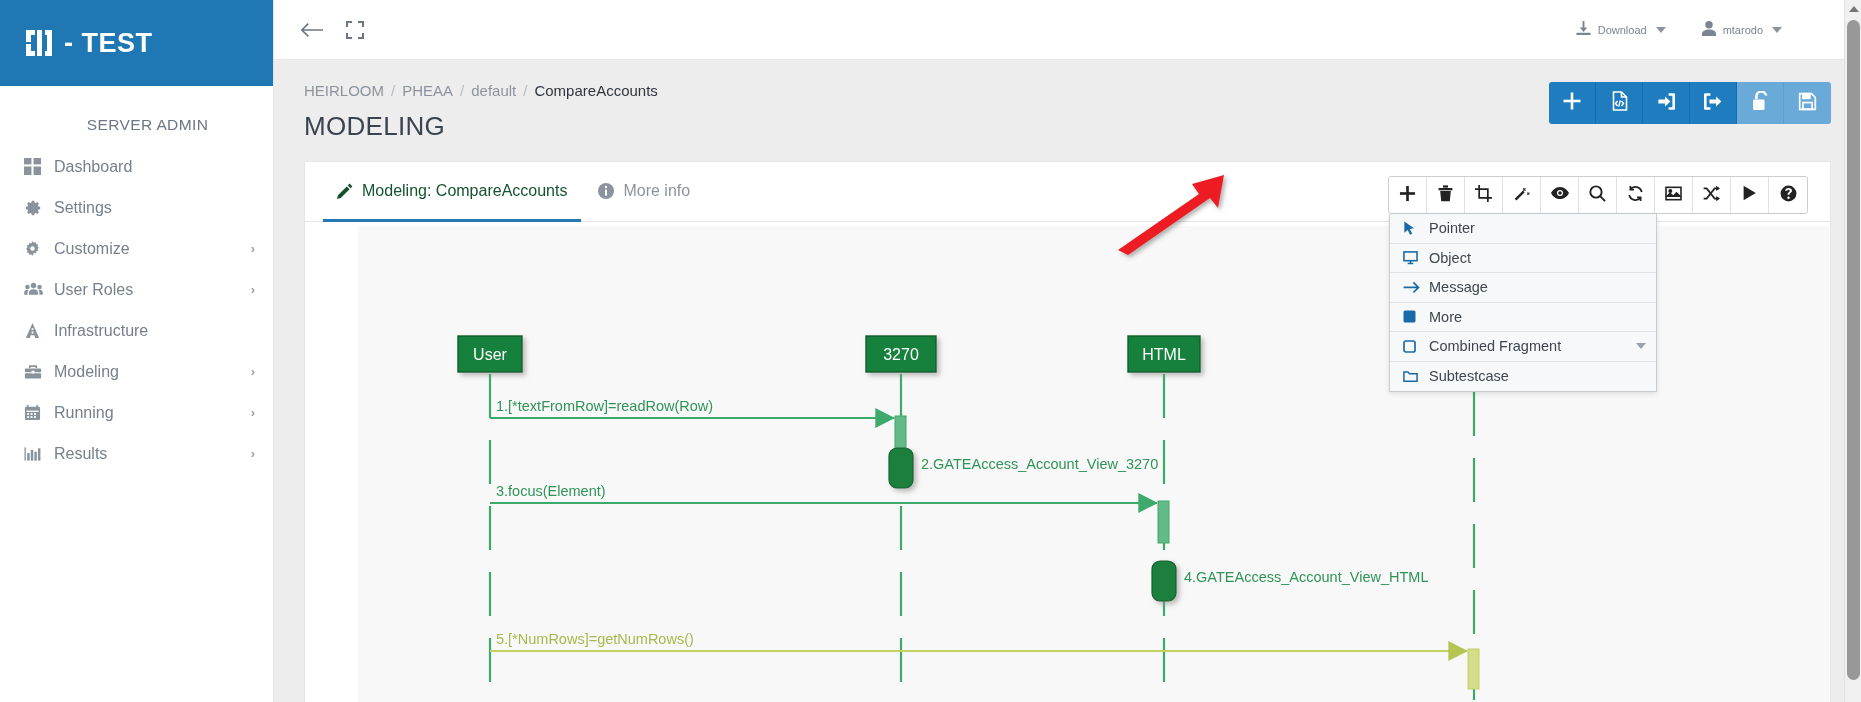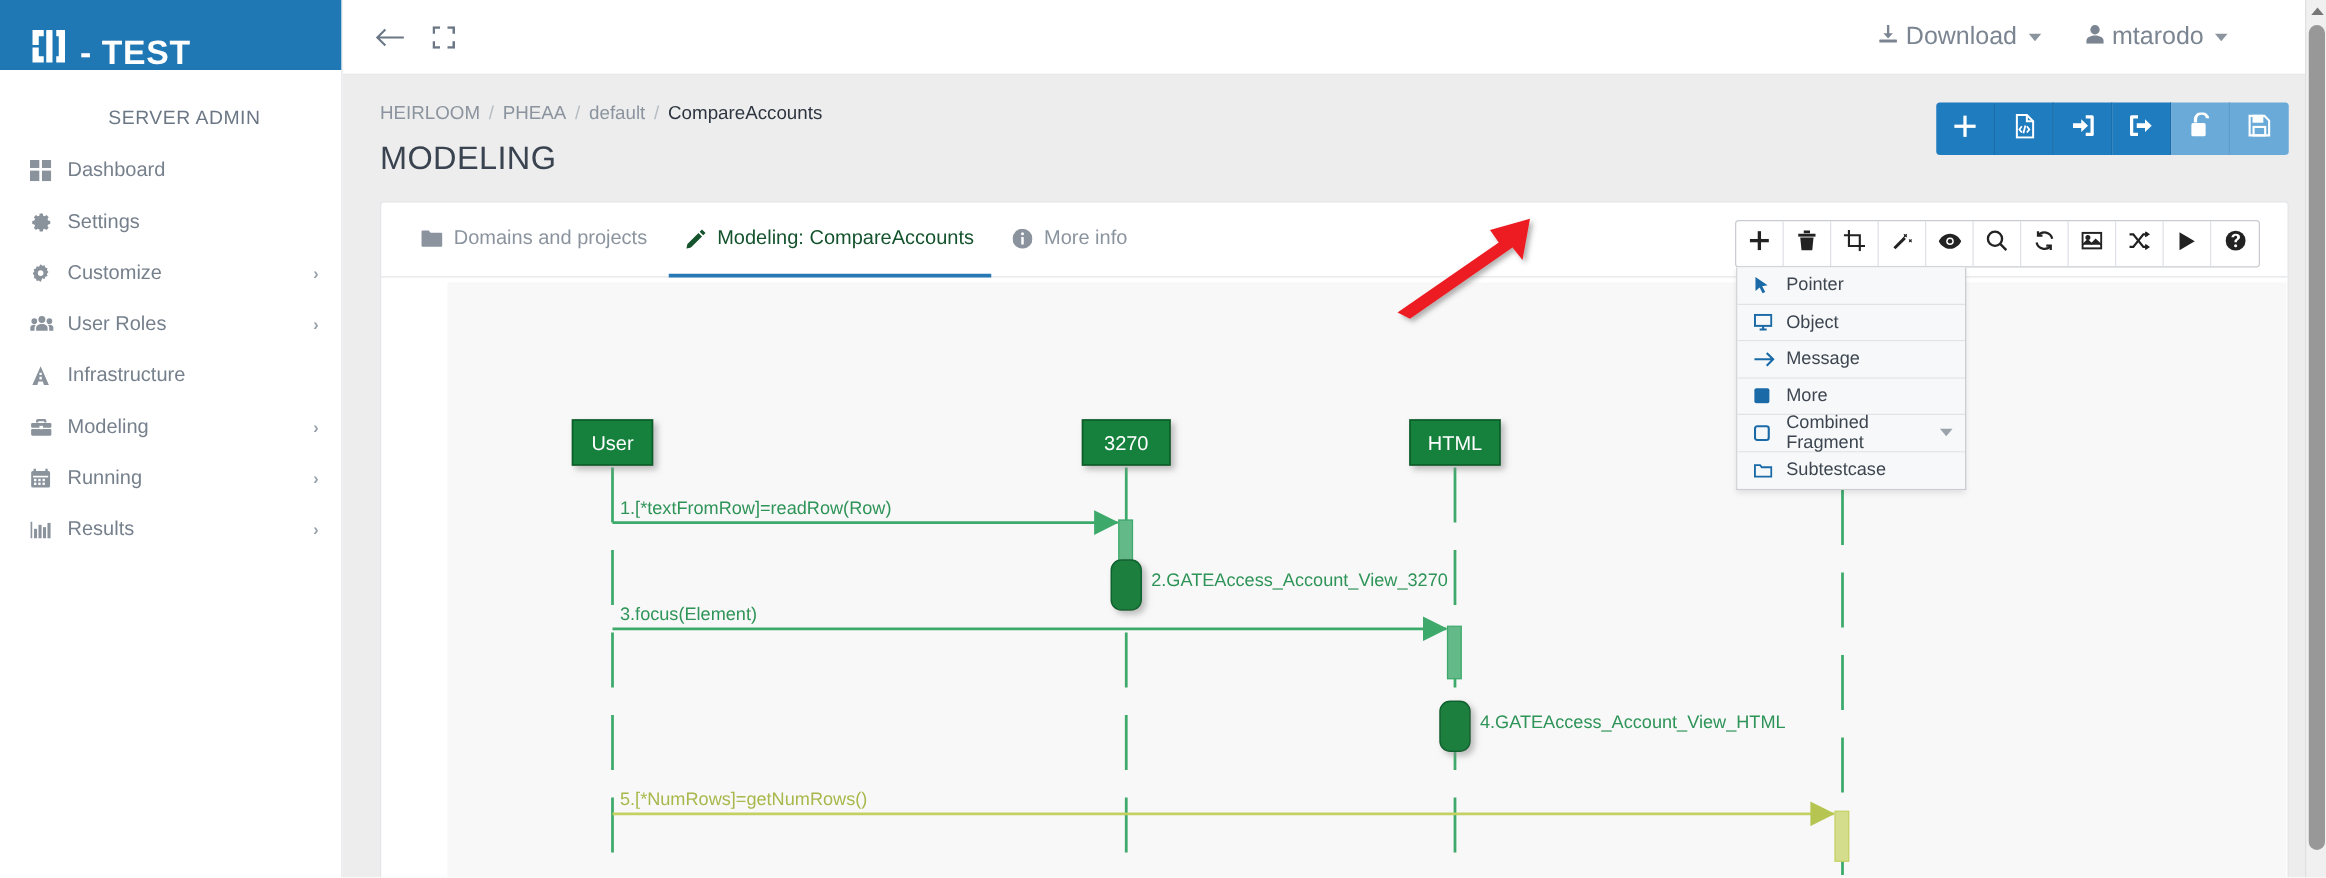--- a/index.html
+++ b/index.html
@@ -14,22 +14,22 @@
   .app { position: relative; width: 1861px; height: 702px; display: flex; }
 
   
   .sidebar {
     width: 274px; min-width: 274px; height: 702px;
     background: #ffffff;
     border-right: 1px solid #e4e6ea;
     position: relative; z-index: 5;
   }
   .brand {
-    height: 56px; background: #1f77b4;
-    display: flex; align-items: flex-end; padding-left: 20px;
+    height: 86px; background: #1f77b4;
+    display: flex; align-items: center; padding-left: 20px;
     color: #fff;
   }
   .brand-logo {
     width: 38px; height: 38px; position: relative; margin-right: 6px;
   }
   .brand-logo svg { display: block; }
   .brand-title {
     font-size: 27px; font-weight: bold; letter-spacing: 0.5px; color: #fff;
     line-height: 1;
   }
@@ -65,21 +65,21 @@
   .topbar-left { display: flex; align-items: center; gap: 22px; }
   .icon-btn {
     color: #6b7785; cursor: pointer; display: flex; align-items: center;
   }
   .topbar-right {
     margin-left: auto; display: flex; align-items: center; gap: 36px;
     padding-right: 55px;
   }
   .topbar-menu {
     display: flex; align-items: center; gap: 7px;
-    color: #7b8591; font-size: 20px; cursor: pointer;
+    color: #7b8591; font-size: 11px; cursor: pointer;
   }
   .caret-dn {
     width: 0; height: 0; border-left: 5px solid transparent;
     border-right: 5px solid transparent; border-top: 6px solid #8c949e;
     margin-left: 2px;
   }
 
   .content { padding: 22px 30px 0 30px; position: relative; }
   .crumbs {
     font-size: 15px; color: #8b949e; display: flex; gap: 7px; align-items: flex-start;
@@ -134,21 +134,21 @@
     width: 38px; height: 36px; display: flex; align-items: center;
     justify-content: center; cursor: pointer;
     border-right: 1px solid #dfe1e5; color: #222;
     position: relative;
   }
   .dtool:last-child { border-right: none; }
 
   
   .dropdown {
     position: absolute; left: 0; top: 37px;
-    width: 184px; background: #f7f8f9;
+    width: 268px; background: #f7f8f9;
     border: 1px solid #c9ccd1; border-top: none;
     z-index: 40; box-shadow: 0 2px 5px rgba(0,0,0,0.10);
   }
   .dd-item {
     display: flex; align-items: center; height: 29.5px;
     padding: 0 10px 0 13px; font-size: 14.5px; color: #3d4650;
     border-bottom: 1px solid #e0e2e6; cursor: pointer; background: #f7f8f9;
   }
   .dd-item:last-child { border-bottom: none; }
   .dd-ico {
@@ -419,28 +419,20 @@
                 <rect x="4.6" y="10" width="8.8" height="6.4"></rect>
               </svg>
           </span>
         </div>
       </div>
     </div>
 
     <div class="panel">
 
       <div class="tabs">
-        <div class="tab">
-          <span class="tab-ico">
-            <svg width="17" height="14" viewBox="0 0 18 15" fill="currentColor">
-                <path d="M0 1.6A1.2 1.2 0 011.2.4h5l1.8 2h8.8A1.2 1.2 0 0118 3.6v9.6a1.2 1.2 0 01-1.2 1.2H1.2A1.2 1.2 0 010 13.2z"></path>
-              </svg>
-          </span>
-          <span>Domains and projects</span>
-        </div>
         <div class="tab active">
           <span class="tab-ico">
             <svg width="16" height="16" viewBox="0 0 17 17" fill="currentColor">
                 <path d="M13.4 0.6l3 3-2 2-3-3zM10.4 3.6l3 3L4 16l-4 1 1-4z"></path>
               </svg>
           </span>
           <span>Modeling: CompareAccounts</span>
         </div>
         <div class="tab">
           <span class="tab-ico">

